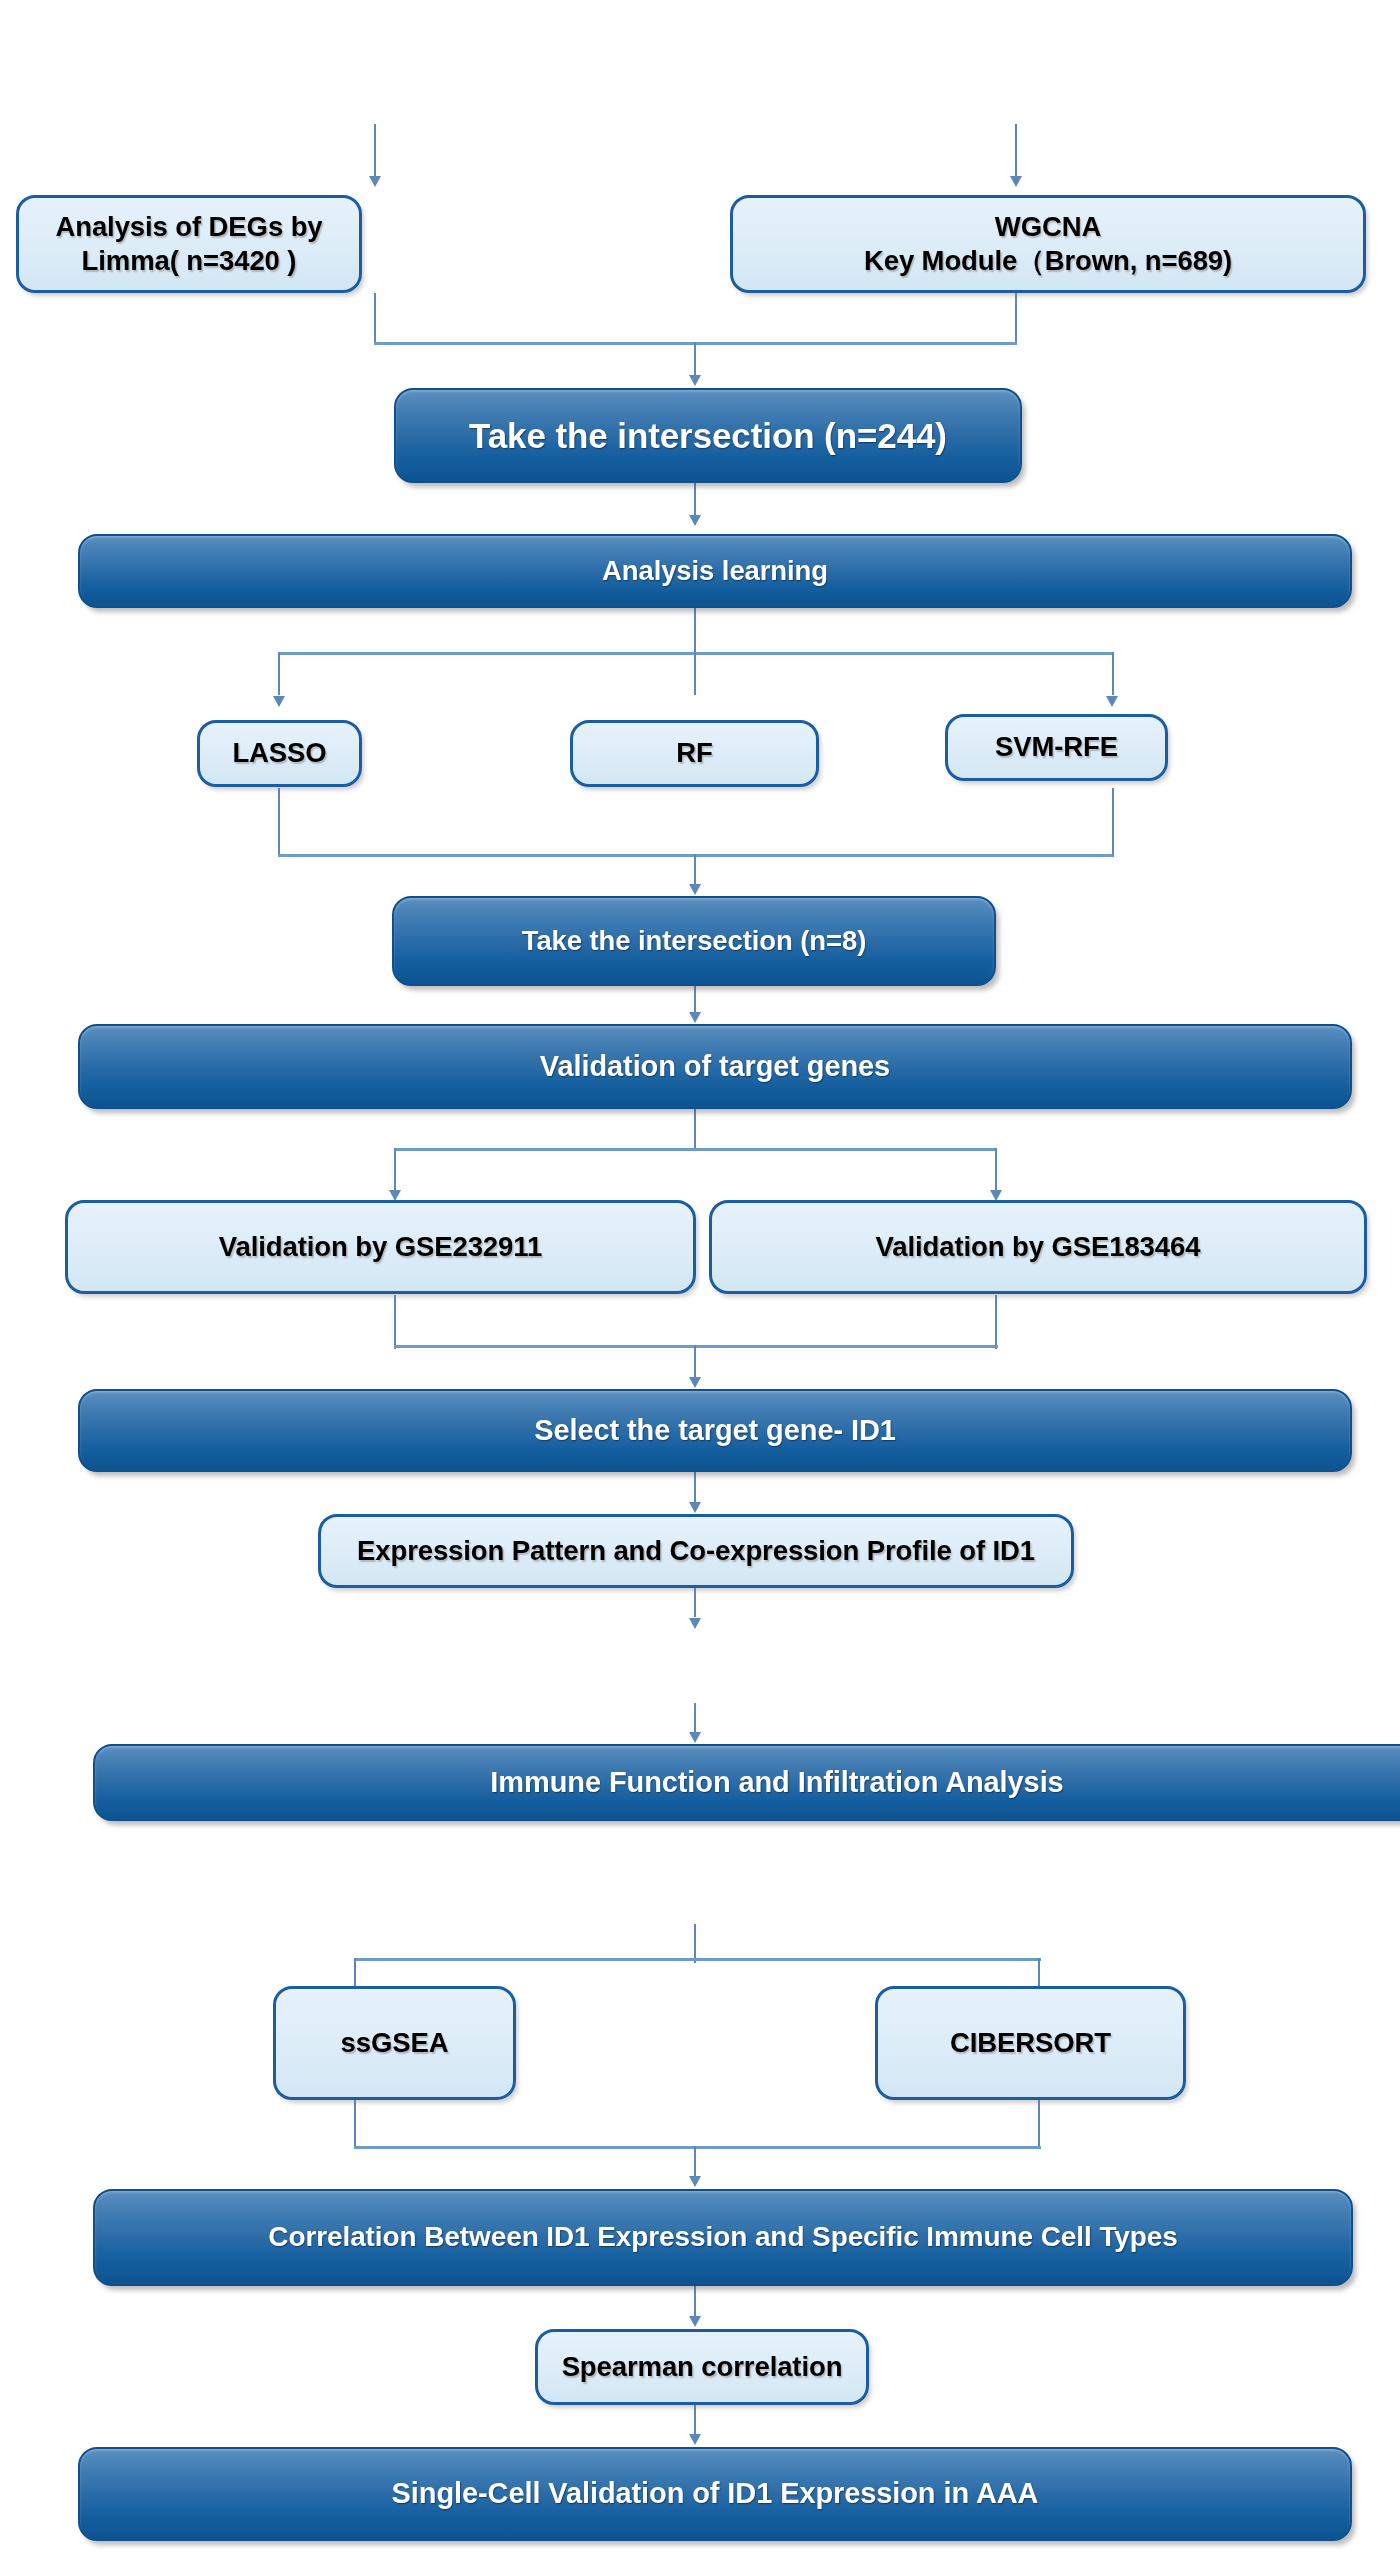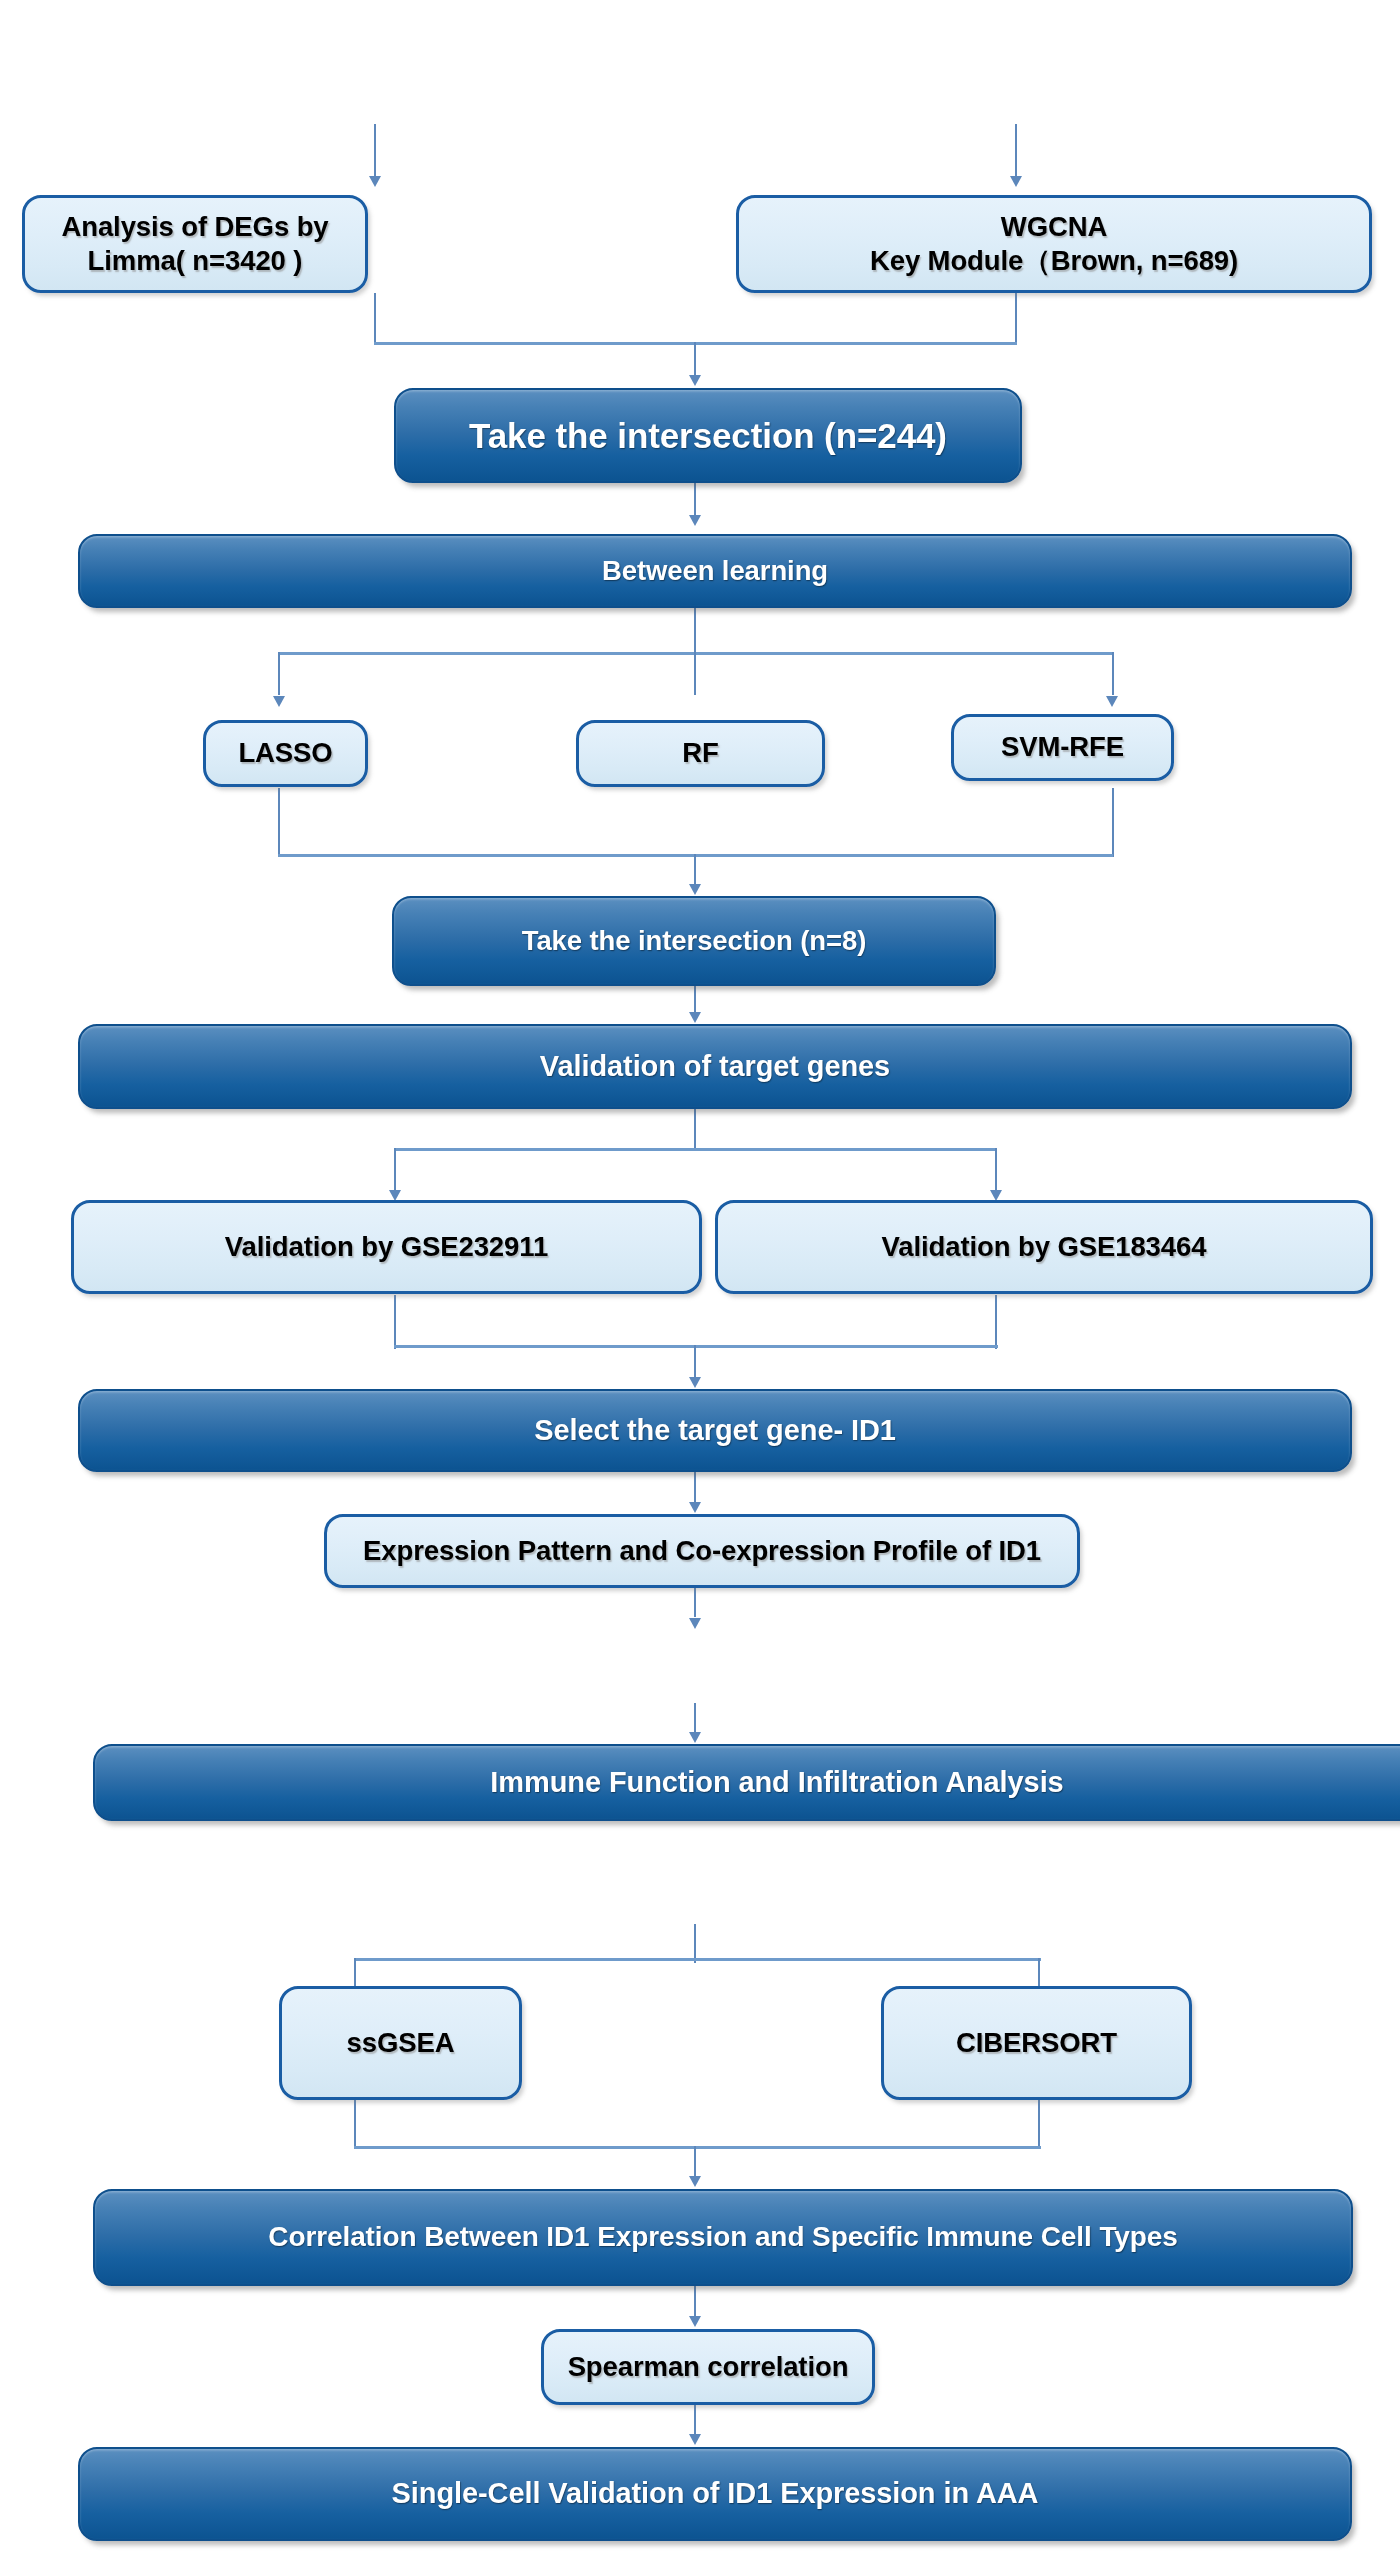--- a/index.html
+++ b/index.html
@@ -56,21 +56,20 @@
     background: linear-gradient(to bottom,
                 #e6f2fb 0%,
                 #dfeef9 40%,
                 #d8eaf6 75%,
                 #d2e6f3 100%);
     border: 3.6px solid #1a5da4;
     color: #000000;
     font-weight: bold;
     text-shadow: 1.4px 2.2px 1.4px rgba(140,140,140,0.55);
     box-shadow: 2.9px 3.6px 4.3px -1.4px rgba(120,120,120,0.35);
-    margin-left: 6px;
   }
   
   .vline {
     position: absolute;
     width: 2.2px;
     background: #5c87bb;
   }
   .hline {
     position: absolute;
     height: 2.9px;
@@ -170,21 +169,21 @@
   <div class="node secondary" style="left:730px; top:195px; width:636px; height:98px; font-size:27.5px;">
     <span class="label">WGCNA
 Key Module（Brown, n=689)</span>
   </div>
 
   <div class="node primary" style="left:394px; top:388px; width:628px; height:95px; font-size:35px;justify-content:center;">
     <span class="label">Take the intersection (n=244)</span>
   </div>
 
   <div class="node primary" style="left:78px; top:534px; width:1274px; height:74px; font-size:27.5px;">
-    <span class="label">Between learning</span>
+    <span class="label">Analysis learning</span>
   </div>
 
   <div class="node secondary" style="left:197px; top:720px; width:165px; height:67px; font-size:27.5px;">
     <span class="label">LASSO</span>
   </div>
 
   <div class="node secondary" style="left:570px; top:720px; width:249px; height:67px; font-size:27.5px;">
     <span class="label">RF</span>
   </div>
 

